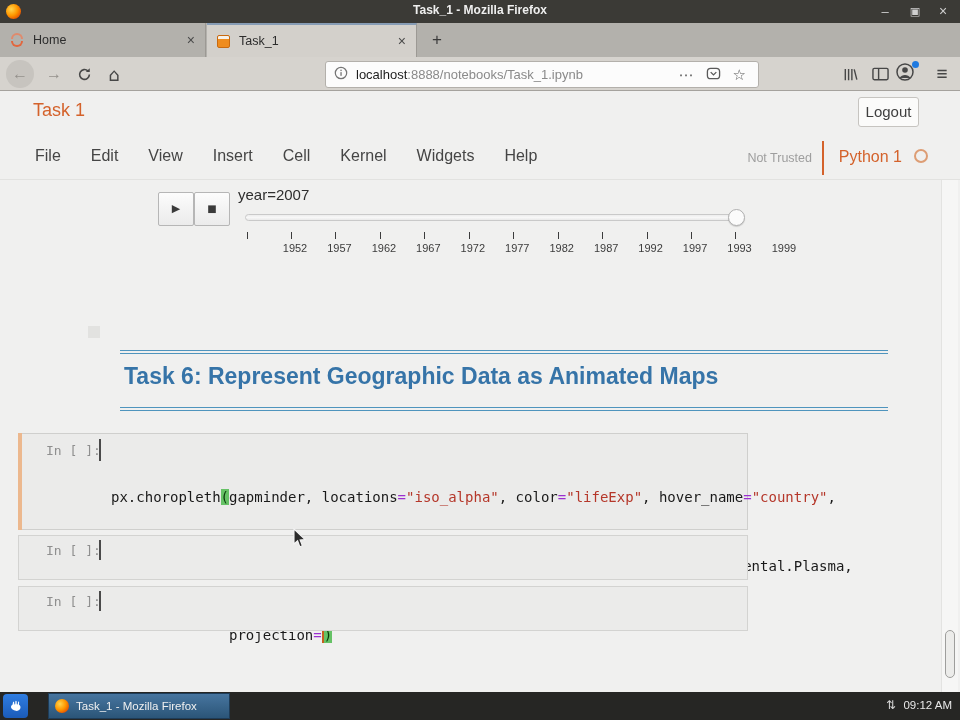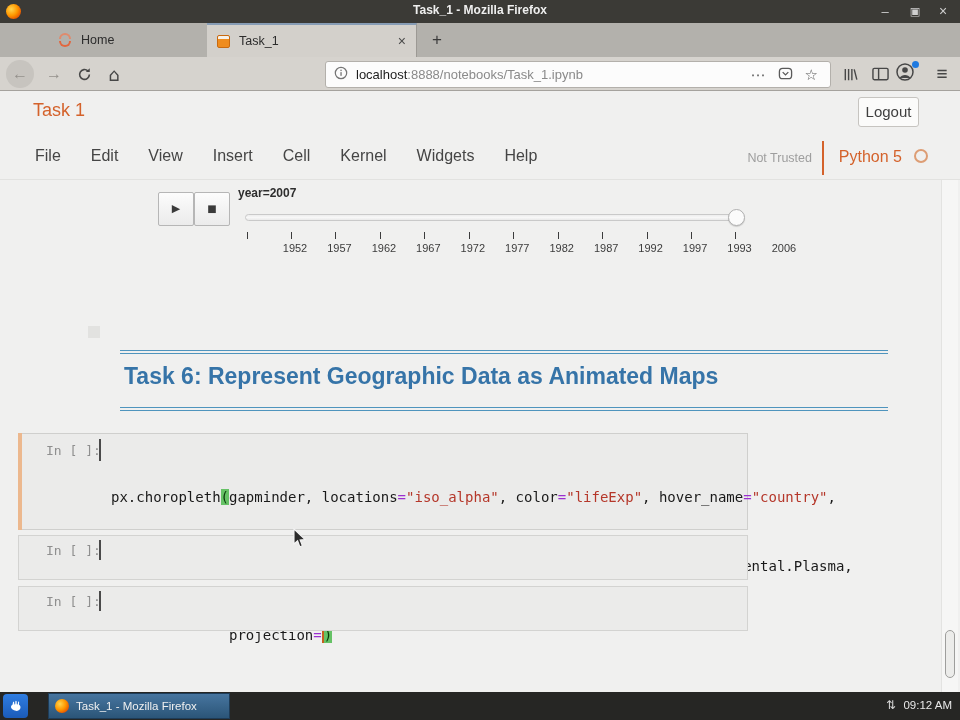--- a/index.html
+++ b/index.html
@@ -10,37 +10,37 @@
   #titlebar { position:absolute; left:0; top:0; width:960px; height:23px; background:#3b3a36; }
   #ff-logo-title { position:absolute; left:6px; top:4px; width:15px; height:15px; border-radius:50%;
     background:radial-gradient(circle at 35% 35%, #ffd54f 0%, #ff9800 45%, #e65100 78%, #a93208 100%); }
   #win-title { position:absolute; left:0; top:3px; width:100%; text-align:center; color:#efefef; font-size:12px; font-weight:bold; }
   .win-ctl { position:absolute; top:2px; width:22px; height:19px; color:#cfcfcf; font-size:13px; text-align:center; line-height:19px; }
   #btn-min { right:64px; } #btn-max { right:34px; font-size:11px; } #btn-close { right:6px; font-size:14px; }
 
   
   #tabbar { position:absolute; left:0; top:23px; width:960px; height:34px; background:#b3b1ac; }
   .tab { position:absolute; top:0; height:34px; display:flex; align-items:center; }
-  #tab-home { left:0; width:206px; border-right:1px solid #9c9994;margin-left:48px; }
+  #tab-home { left:0; width:206px; border-right:1px solid #9c9994; }
   #tab-task { left:207px; width:210px; background:#d3d0cb; border-right:1px solid #9c9994; border-top:2px solid #869cb5; }
   .tab-label { font-size:12.5px; color:#2c2c2c; margin-left:9px; flex:1; }
   .tab-close { font-size:14px; color:#4a4a4a; margin-right:10px; }
   #jupyter-icon { width:14px; height:14px; margin-left:10px; position:relative; }
   #jupyter-icon .arc-top { position:absolute; left:1px; top:0; width:12px; height:6px; border:2px solid #e08a6c; border-bottom:none; border-radius:8px 8px 0 0; }
   #jupyter-icon .arc-bot { position:absolute; left:1px; bottom:0; width:12px; height:6px; border:2px solid #e2663d; border-top:none; border-radius:0 0 8px 8px; }
   #notebook-icon { width:13px; height:13px; margin-left:10px; border-radius:2px;
      background:linear-gradient(180deg,#f6f1ea 0 3px,#ef8c1e 3px 100%); border:1px solid #c96a10; }
   #new-tab { position:absolute; left:424px; top:5px; width:26px; height:24px; text-align:center; line-height:24px; font-size:17px; color:#3a3a3a; }
 
   
   #navbar { position:absolute; left:0; top:57px; width:960px; height:34px; background:#d6d3ce; border-bottom:1px solid #a5a29d; }
   .nav-ic { position:absolute; top:3px; width:28px; height:28px; display:flex; align-items:center; justify-content:center; font-size:16px; color:#474747; }
   #nav-back { left:6px; background:#c7c4bf; border-radius:50%; color:#94908b; }
   #nav-fwd { left:40px; color:#94908b; }
-  #urlbar { position:absolute; left:325px; top:4px; width:506px; height:27px; background:#fcfcfc; border:1px solid #b3b0ab; border-radius:3px; display:flex; align-items:center; }
+  #urlbar { position:absolute; left:325px; top:4px; width:434px; height:27px; background:#fcfcfc; border:1px solid #b3b0ab; border-radius:3px; display:flex; align-items:center; }
   #url-info { margin-left:8px; }
   #url-text { margin-left:8px; font-size:13px; flex:1; white-space:nowrap; overflow:hidden; }
   #url-text .host { color:#1c1c1c; }
   #url-text .path { color:#8a8a8a; }
   .url-ic { font-size:15px; color:#5a5a5a; margin-right:12px; }
   #acct-wrap { position:absolute; left:895px; top:5px; width:24px; height:24px; }
   #acct-dot { position:absolute; right:0; top:-1px; width:7px; height:7px; border-radius:50%; background:#1f7ae0; }
 
   
   #page { position:absolute; left:0; top:92px; width:960px; height:600px; background:#f0f0ef; }
@@ -54,21 +54,21 @@
   #kernel-ring { position:absolute; right:32px; top:14px; width:14px; height:14px; border:2px solid #dd9d74; border-radius:50%; }
 
   
   #content { position:absolute; left:0; top:88px; width:960px; height:512px; overflow:hidden; }
   #scroll-track { position:absolute; left:941px; top:0; width:17px; height:512px; background:#f6f6f5; border-left:1px solid #e3e3e1; }
   #scroll-thumb { position:absolute; left:3px; top:450px; width:10px; height:48px; border-radius:6px; background:#ececea; border:1px solid #9e9e9c; }
 
   .wbtn { position:absolute; top:12px; width:36px; height:34px; background:linear-gradient(180deg,#fcfcfc,#ebebeb); border:1px solid #b6b6b6; border-radius:2px; font-size:11px; color:#3a3a3a; text-align:center; line-height:32px; }
   #play-btn { left:158px; }
   #stop-btn { left:194px; font-size:10px; }
-  #year-label { position:absolute; left:238px; top:6px; font-size:12px; color:#2e2e2e;font-weight:bold; }
+  #year-label { position:absolute; left:238px; top:6px; font-size:15px; color:#2e2e2e; }
   #slider-track { position:absolute; left:245px; top:34px; width:499px; height:7px; background:linear-gradient(180deg,#ededed,#f7f7f7,#e9e9e9); border:1px solid #c9c9c9; border-radius:4px; }
   #slider-handle { position:absolute; left:728px; top:29px; width:17px; height:17px; border-radius:50%; background:#fbfbfb; border:1px solid #b0b0b0; box-shadow:0 1px 1px rgba(0,0,0,.15); }
   #slider-ticks { position:absolute; left:247px; top:52px; width:499px; height:26px; }
   .tick { position:absolute; top:0; width:0; }
   .tick-mark { position:absolute; left:-0.5px; top:0; width:1px; height:7px; background:#3c3c3c; }
   .tick-label { position:absolute; top:10px; left:0; transform:translateX(-50%); font-size:11px; color:#3c3c3c; white-space:nowrap;margin-left:48px; }
 
   #md-anchor { position:absolute; left:88px; top:146px; width:12px; height:12px; background:#e2e2e0; }
   #md-heading { position:absolute; left:124px; top:140px; font-size:23px; font-weight:600; color:#3674a8;margin-top:43px; }
   .blue-hr { position:absolute; left:120px; width:768px; height:4px; border-top:1px solid #4f94bd; border-bottom:1px solid #4f94bd; }
@@ -194,21 +194,21 @@
       <span>Edit</span>
       <span>View</span>
       <span>Insert</span>
       <span>Cell</span>
       <span>Kernel</span>
       <span>Widgets</span>
       <span>Help</span>
     </div>
     <span id="trust-label">Not Trusted</span>
     <div id="kernel-sep"></div>
-    <span id="kernel-name">Python 5</span>
+    <span id="kernel-name">Python 1</span>
     <div id="kernel-ring"></div>
   </div>
 
   <div id="content">
 
     <div class="wbtn uni" id="play-btn">▶</div>
     <div class="wbtn uni" id="stop-btn">■</div>
     <div id="year-label">year=2007</div>
     <div id="slider-track"></div>
     <div id="slider-handle"></div>
@@ -252,21 +252,21 @@
         <div class="tick" style="left: 400.05px;">
           <div class="tick-mark"></div>
           <div class="tick-label">1997</div>
         </div>
         <div class="tick" style="left: 444.5px;">
           <div class="tick-mark"></div>
           <div class="tick-label">1993</div>
         </div>
         <div class="tick" style="left: 488.95px;">
           <div class="tick-mark"></div>
-          <div class="tick-label">2006</div>
+          <div class="tick-label">1999</div>
         </div>
       </div>
 
     <div id="md-anchor"></div>
     <div id="md-heading">Task 6: Represent Geographic Data as Animated Maps</div>
     <div class="blue-hr" id="hr1"></div>
     <div class="blue-hr" id="hr2"></div>
 
     <div class="cell" id="code-cell">
       <div id="cell-strip"></div>

